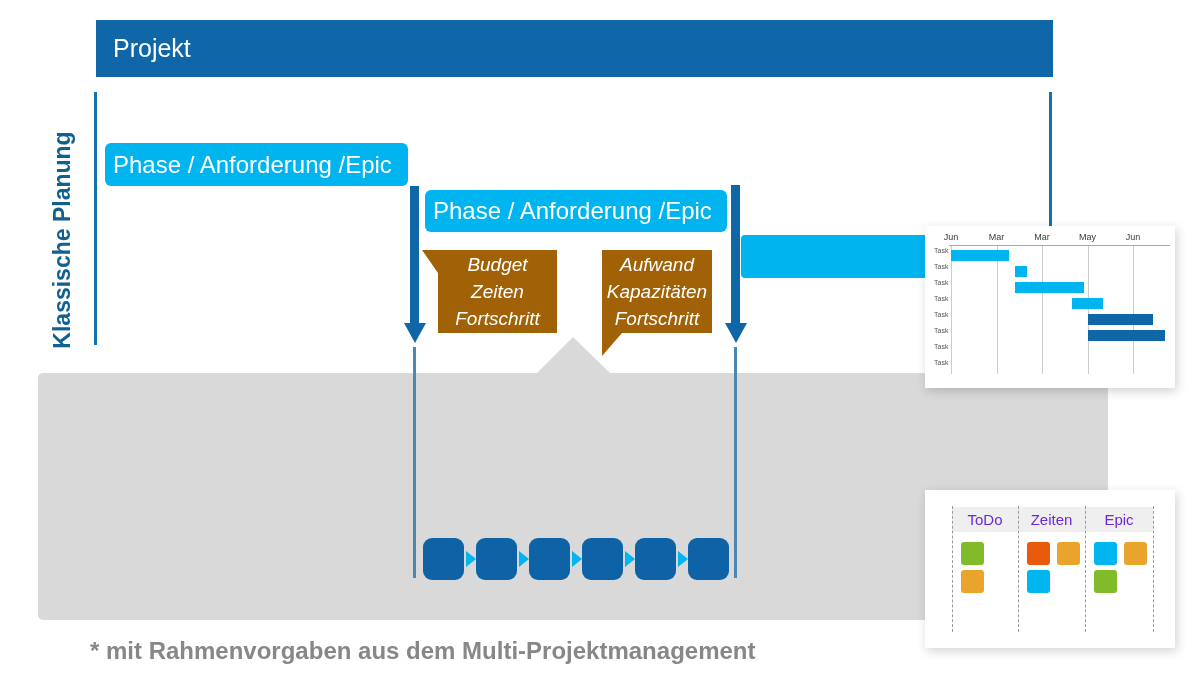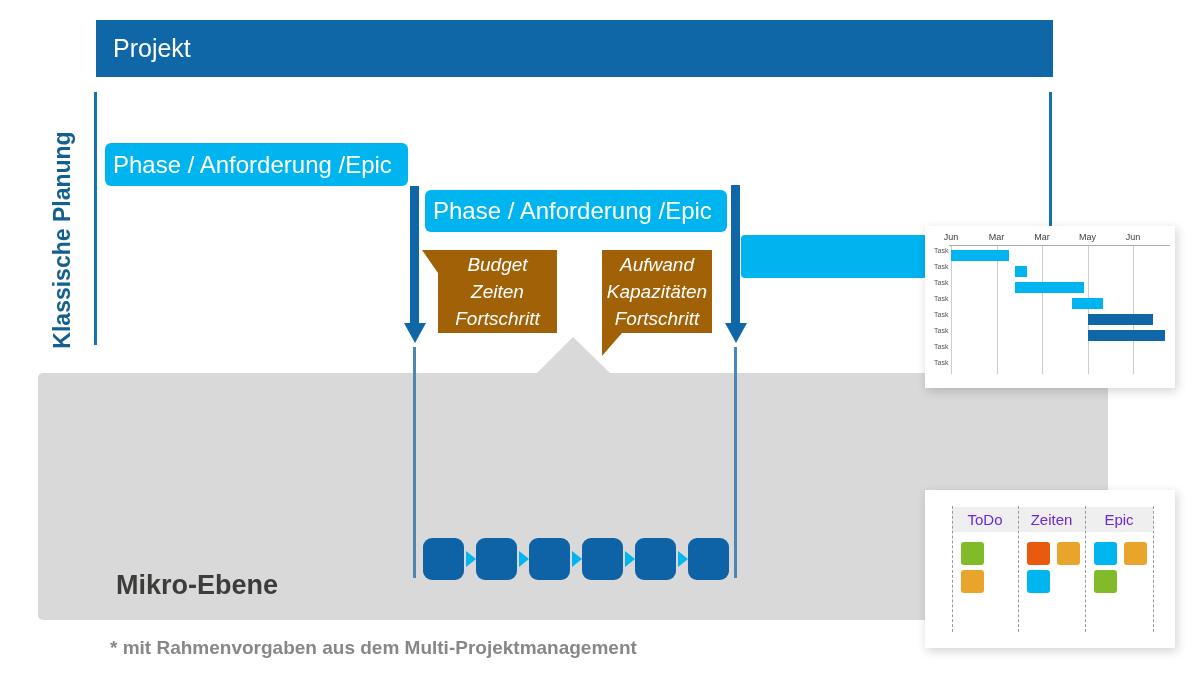--- a/index.html
+++ b/index.html
@@ -54,21 +54,21 @@
   .bubble-text div{line-height:27px;}
 
   
   .gray-panel{left:38px;top:373px;width:1070px;height:247px;background:#d9d9d9;border-radius:5px;}
   .panel-notch{left:537px;top:337px;width:0;height:0;border-left:36px solid transparent;
     border-right:37px solid transparent;border-bottom:36px solid #d9d9d9;}
 
   .macro-label{left:118px;top:311px;font-size:27px;font-weight:bold;color:#b2b2b2;}
   .micro-label{left:116px;top:570px;font-size:27px;font-weight:bold;color:#3c3c3b;}
   .daily-label{left:423px;top:480px;width:305px;text-align:center;font-size:23px;font-weight:600;color:#3c3c3b;}
-  .footnote{left:110px;top:637px;font-size:19px;font-weight:bold;color:#878787;}
+  .footnote{left:90px;top:637px;font-size:24px;font-weight:bold;color:#878787;}
 
   
   .sprint-row{left:423px;top:538px;width:306px;height:42px;}
   .sprint-box{position:absolute;width:41px;height:42px;border-radius:9px;background:#0d63a5;top:0;}
   .sprint-arrow{position:absolute;width:0;height:0;top:13px;
     border-top:8px solid transparent;border-bottom:8px solid transparent;border-left:10px solid #00b4f0;}
 
   
   .mini-card{background:#fff;box-shadow:2px 3px 10px rgba(0,0,0,0.18);z-index:5;}
   .gantt-card{left:925px;top:226px;width:250px;height:162px;}
@@ -121,21 +121,20 @@
     </div>
   </div>
   <div class="abs bubble bubble-2">
     <div class="bubble-text">
       <div>Aufwand</div>
       <div>Kapazitäten</div>
       <div>Fortschritt</div>
     </div>
   </div>
 
-  <div class="abs micro-label">Mikro-Ebene</div>
 
   <div class="abs sprint-row">
       <div class="sprint-box" style="left: 0px;"></div>
       <div class="sprint-arrow" style="left: 43px;"></div>
       <div class="sprint-box" style="left: 53px;"></div>
       <div class="sprint-arrow" style="left: 96px;"></div>
       <div class="sprint-box" style="left: 106px;"></div>
       <div class="sprint-arrow" style="left: 149px;"></div>
       <div class="sprint-box" style="left: 159px;"></div>
       <div class="sprint-arrow" style="left: 202px;"></div>

